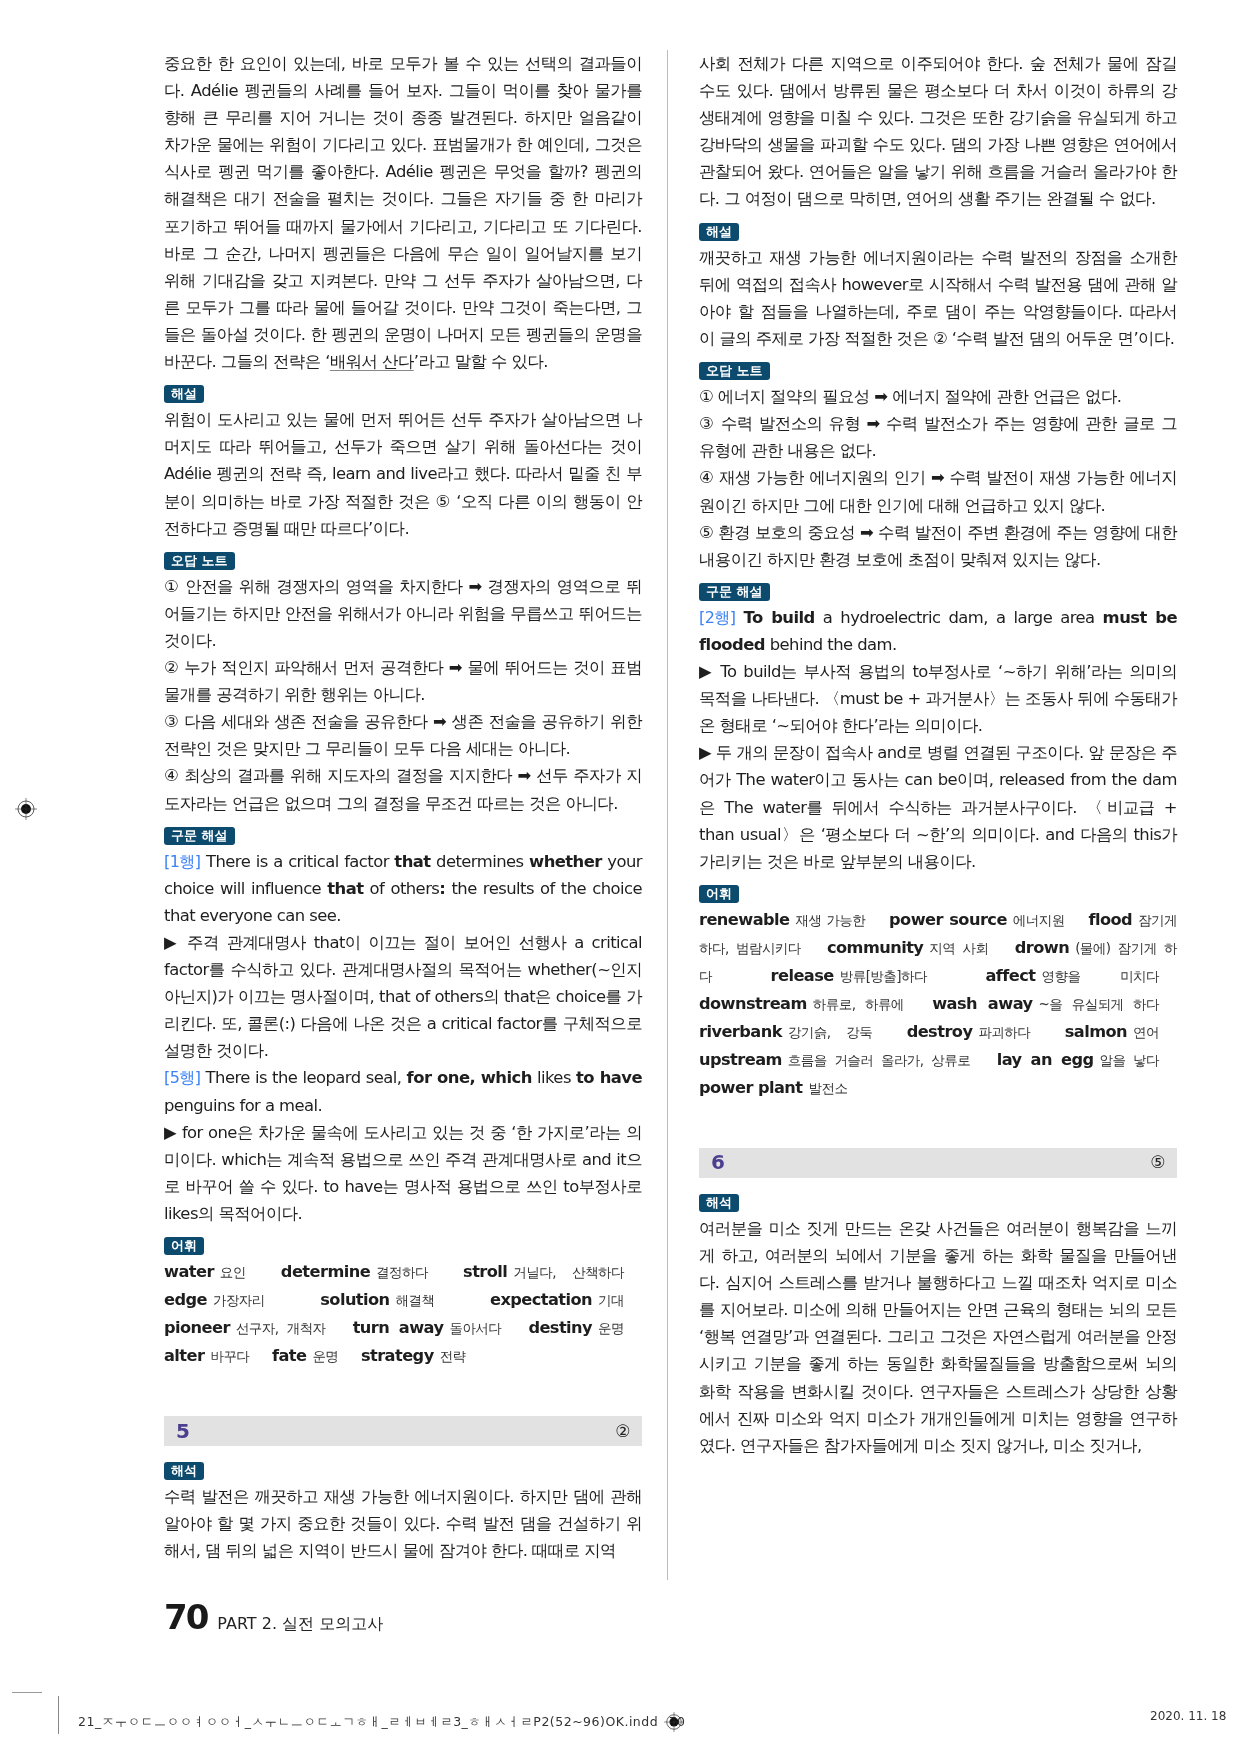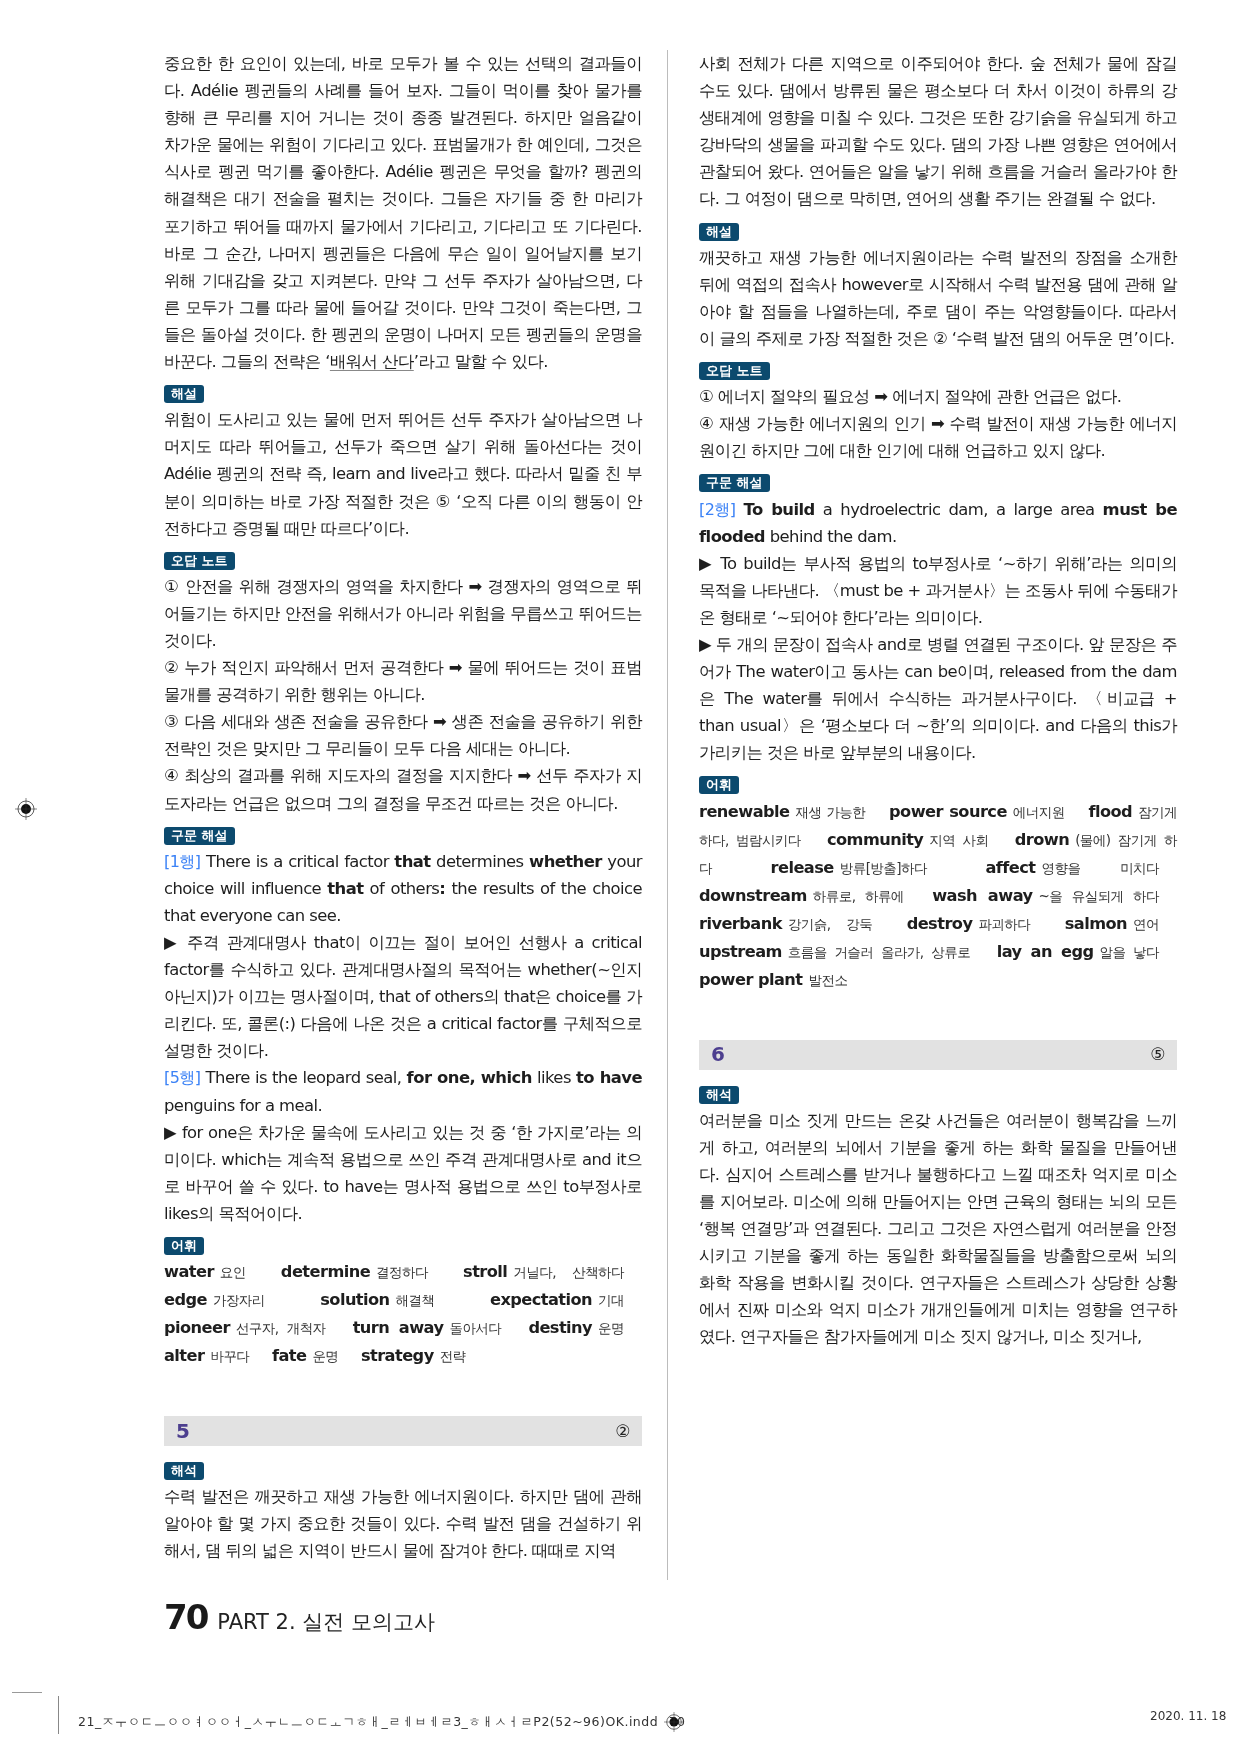--- a/index.html
+++ b/index.html
@@ -19,21 +19,21 @@
   .vocab { font-size: 16.2px; line-height: 27px; }
   .vocab .w { font-weight: bold; margin-right: 6px; }
   .vocab .m { font-size: 13.5px; color: #333; margin-right: 18px; }
   .qbar { background: #e2e2e2; height: 30px; display: flex; justify-content: space-between; align-items: center;
           padding: 0 12px 0 12px; margin: 10px 0 6px 0; }
   .qnum { color: #4d3f8f; font-weight: bold; font-size: 20px; }
   .qans { font-size: 17px; color: #222; }
   .spacer { height: 36px; }
   .footer-page { position: absolute; left: 164px; top: 1597px; display: flex; align-items: baseline; }
   .pagenum { font-size: 34px; font-weight: bold; letter-spacing: -2px; color: #1a1a1a; }
-  .parttitle { font-size: 21px; margin-left: 10px; color: #222; }
+  .parttitle { font-size: 16px; margin-left: 10px; color: #222; }
   .slug { position: absolute; left: 78px; top: 1714px; font-size: 12.5px; color: #333; letter-spacing: 0.5px; }
   .slug-date { position: absolute; left: 1150px; top: 1709px; font-size: 12px; color: #333; }
   .slug-line { position: absolute; left: 58px; top: 1696px; width: 1px; height: 38px; background: #888; }
   .crop-line { position: absolute; left: 12px; top: 1692px; width: 30px; height: 1px; background: #999; }
   .reg { position: absolute; width: 22px; height: 22px; }
 </style>
 </head>
 <body>
 
 <div class="col-divider"></div>
@@ -86,21 +86,23 @@
 </div>
 
 <div class="col right">
   <p>사회 전체가 다른 지역으로 이주되어야 한다. 숲 전체가 물에 잠길 수도 있다. 댐에서 방류된 물은 평소보다 더 차서 이것이 하류의 강 생태계에 영향을 미칠 수 있다. 그것은 또한 강기슭을 유실되게 하고 강바닥의 생물을 파괴할 수도 있다. 댐의 가장 나쁜 영향은 연어에서 관찰되어 왔다. 연어들은 알을 낳기 위해 흐름을 거슬러 올라가야 한다. 그 여정이 댐으로 막히면, 연어의 생활 주기는 완결될 수 없다.</p>
 
   <div class="tag">해설</div>
   <p>깨끗하고 재생 가능한 에너지원이라는 수력 발전의 장점을 소개한 뒤에 역접의 접속사 however로 시작해서 수력 발전용 댐에 관해 알아야 할 점들을 나열하는데, 주로 댐이 주는 악영향들이다. 따라서 이 글의 주제로 가장 적절한 것은 ② ‘수력 발전 댐의 어두운 면’이다.</p>
 
   <div class="tag">오답 노트</div>
   <p>① 에너지 절약의 필요성 ➡ 에너지 절약에 관한 언급은 없다.</p>
+  <p>③ 수력 발전소의 유형 ➡ 수력 발전소가 주는 영향에 관한 글로 그 유형에 관한 내용은 없다.</p>
   <p>④ 재생 가능한 에너지원의 인기 ➡ 수력 발전이 재생 가능한 에너지원이긴 하지만 그에 대한 인기에 대해 언급하고 있지 않다.</p>
+  <p>⑤ 환경 보호의 중요성 ➡ 수력 발전이 주변 환경에 주는 영향에 대한 내용이긴 하지만 환경 보호에 초점이 맞춰져 있지는 않다.</p>
 
   <div class="tag">구문 해설</div>
   <p>
     <span class="label">[2행]</span><span> </span><b>To build</b><span> a hydroelectric dam, a large area </span><b>must be flooded</b><span> behind the dam.</span>
   </p>
   <p>▶ To build는 부사적 용법의 to부정사로 ‘~하기 위해’라는 의미의 목적을 나타낸다. 〈must be + 과거분사〉는 조동사 뒤에 수동태가 온 형태로 ‘~되어야 한다’라는 의미이다.</p>
   <p>▶ 두 개의 문장이 접속사 and로 병렬 연결된 구조이다. 앞 문장은 주어가 The water이고 동사는 can be이며, released from the dam은 The water를 뒤에서 수식하는 과거분사구이다. 〈비교급 + than usual〉은 ‘평소보다 더 ~한’의 의미이다. and 다음의 this가 가리키는 것은 바로 앞부분의 내용이다.</p>
 
   <div class="tag">어휘</div>
   <p class="vocab">

